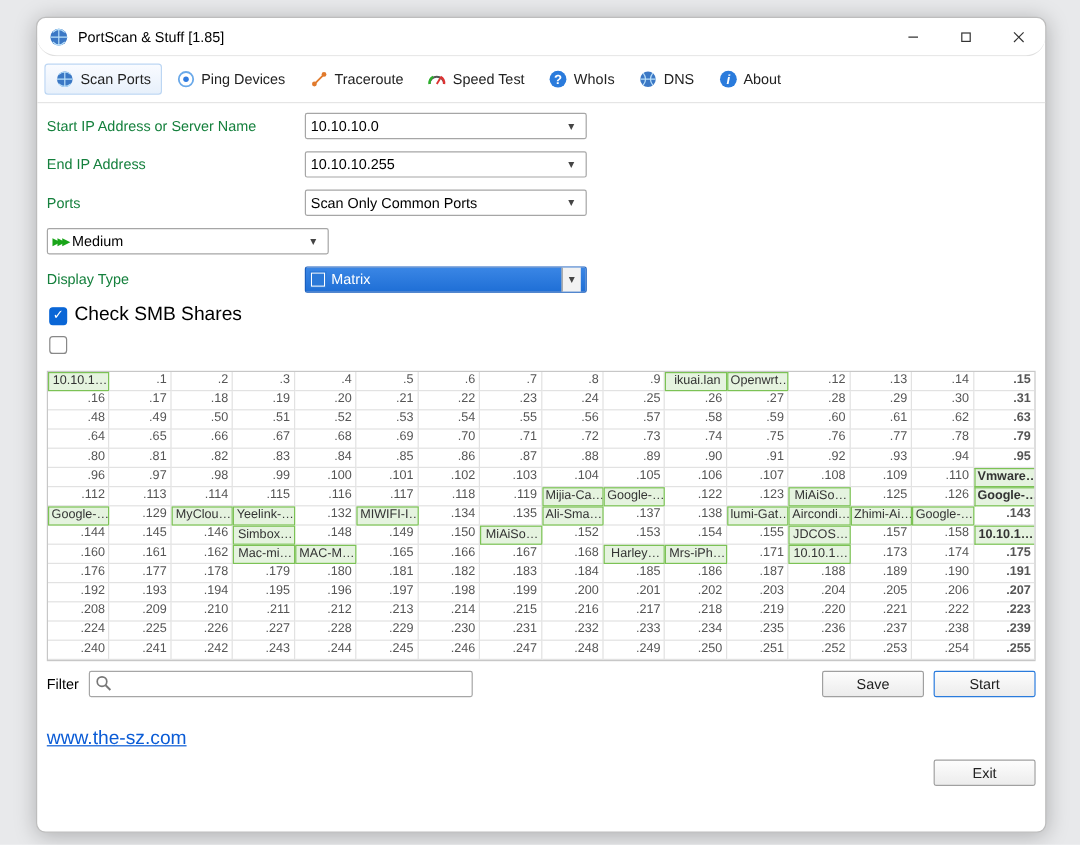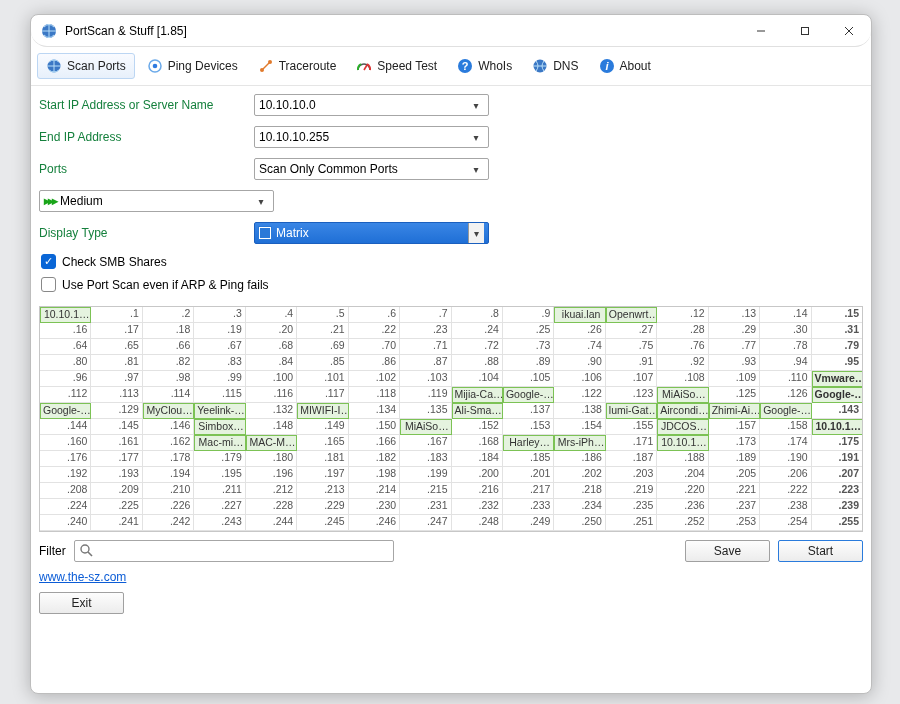--- a/index.html
+++ b/index.html
@@ -104,21 +104,21 @@
   }
   .combo.selected { background: linear-gradient(#3a86e5,#1f6fd6); color:#fff; border-color:#1a5fbe;}
   .combo.selected .drop { background:#f2f2f2; color:#444; border-left:1px solid #999; height:100%;display:flex;align-items:center;justify-content:center;}
   .combo .speedicon { color:#19a519; margin-right:4px; font-weight:bold; letter-spacing:-2px;}
   .combo .matrixicon {
     width:12px;height:12px;margin-right:5px;
     background:#2b79d8;border:1px solid #fff;outline:1px solid #2b79d8;
   }
 
   .check {
-    display:flex;align-items:center;gap:6px;font-size:12px;
+    display:flex;align-items:center;gap:6px;font-size:16px;
     margin-bottom:8px;
     padding-left: 2px;
   }
   .checkbox {
     width:15px;height:15px;border:1px solid #888;border-radius:3px;
     display:flex;align-items:center;justify-content:center;
     background:#fff;
   }
   .checkbox.checked { background:#0a66d6;border-color:#0a66d6;color:#fff;}
   .checkbox.checked::after{content:"✓";font-size:11px;line-height:1;}
@@ -160,23 +160,23 @@
   .filterbox {
     width: 320px; height:22px;border:1px solid #a6a6a6;border-radius:2px;
     display:flex;align-items:center;padding:0 4px;background:#fff;gap:4px;
   }
   .btn {
     width:85px;height:22px;border:1px solid #a0a0a0;border-radius:2px;
     background:linear-gradient(#fdfdfd,#ececec);
     font-size:12px;text-align:center;line-height:20px;color:#222;
   }
   .btn.primary{border-color:#2a7bdc;}
-  .link { padding: 4px 8px 8px 8px; font-size:12px;}
+  .link { padding: 4px 8px 8px 8px; font-size:16px;margin-top:18px;}
   .link a{color:#0b5cd6;}
-  .exitrow { display:flex; padding:0 8px 8px 8px;}
+  .exitrow { display:flex; justify-content:flex-end; padding:0 8px 8px 8px;}
 </style>
 </head>
 <body>
 
 <div class="window">
 
   <div class="titlebar">
     <span class="appicon">
       <svg viewBox="0 0 16 16" width="16" height="16">
         <circle cx="8" cy="8" r="7" fill="#3b78c5"></circle>
@@ -308,21 +308,20 @@
         <span class="drop">▾</span>
       </div>
     </div>
 
     <div class="check">
       <span class="checkbox checked"></span>
       <span>Check SMB Shares</span>
     </div>
     <div class="check">
       <span class="checkbox"></span>
-      <span>Use Port Scan even if ARP &amp; Ping fails</span>
     </div>
   </div>
 
   <div class="matrix" id="matrix">
       <div class="matrixrow">
         <div class="cell host" title="10.10.1…">10.10.1…</div>
         <div class="cell">.1</div>
         <div class="cell">.2</div>
         <div class="cell">.3</div>
         <div class="cell">.4</div>
@@ -350,20 +349,38 @@
         <div class="cell">.24</div>
         <div class="cell">.25</div>
         <div class="cell">.26</div>
         <div class="cell">.27</div>
         <div class="cell">.28</div>
         <div class="cell">.29</div>
         <div class="cell">.30</div>
         <div class="cell">.31</div>
       </div>
       <div class="matrixrow">
+        <div class="cell">.48</div>
+        <div class="cell">.49</div>
+        <div class="cell">.50</div>
+        <div class="cell">.51</div>
+        <div class="cell">.52</div>
+        <div class="cell">.53</div>
+        <div class="cell">.54</div>
+        <div class="cell">.55</div>
+        <div class="cell">.56</div>
+        <div class="cell">.57</div>
+        <div class="cell">.58</div>
+        <div class="cell">.59</div>
+        <div class="cell">.60</div>
+        <div class="cell">.61</div>
+        <div class="cell">.62</div>
+        <div class="cell">.63</div>
+      </div>
+      <div class="matrixrow">
         <div class="cell">.64</div>
         <div class="cell">.65</div>
         <div class="cell">.66</div>
         <div class="cell">.67</div>
         <div class="cell">.68</div>
         <div class="cell">.69</div>
         <div class="cell">.70</div>
         <div class="cell">.71</div>
         <div class="cell">.72</div>
         <div class="cell">.73</div>

